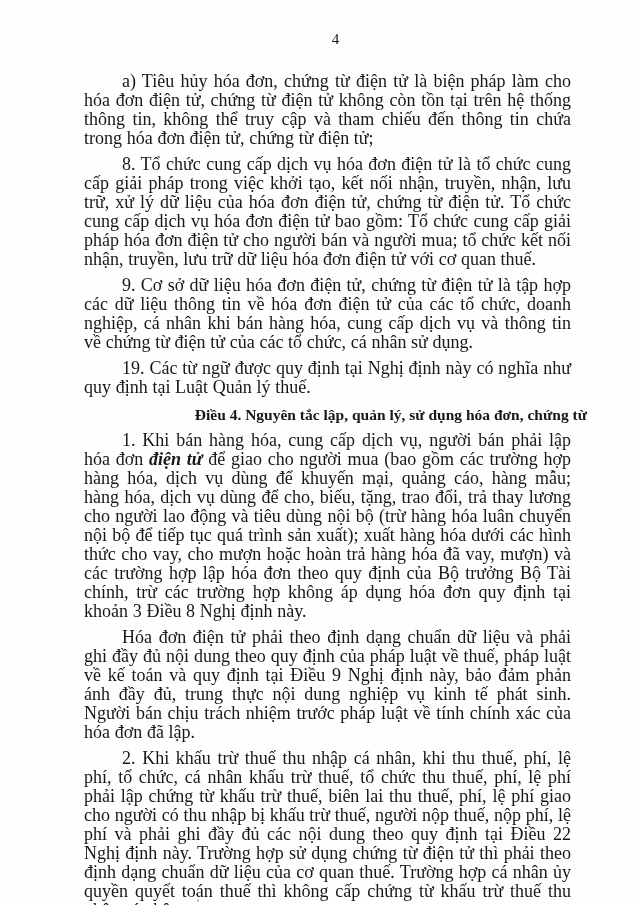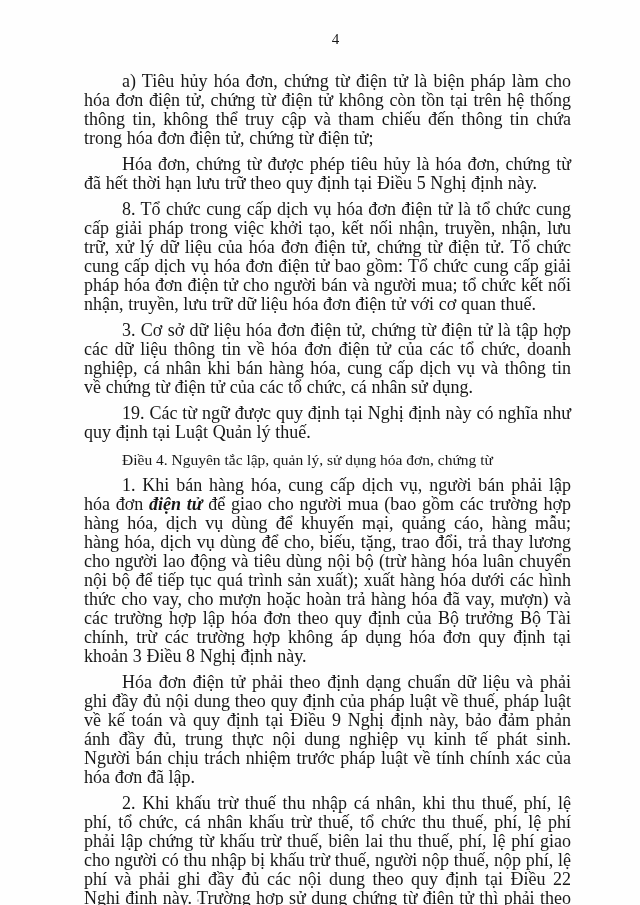--- a/index.html
+++ b/index.html
@@ -34,21 +34,22 @@
     line-height: 19px;
     text-align: justify;
     text-indent: 38px;
     word-spacing: 0.2px;
   }
   p.heading {
     margin: 9px 0 1px 0;
     font-size: 15.5px;
     line-height: 18.2px;
     text-indent: 38px;
-    font-weight: normal;
+    font-weight: bold;
+    text-align: right;
   }
   .em-bi {
     font-weight: bold;
     font-style: italic;
   }
   .scan-dot {
     position: absolute;
     left: 197px;
     top: 899px;
     width: 2px;
@@ -61,25 +62,24 @@
 <body>
 
 <div class="page">
   <div class="content">
 
     <div class="page-number">4</div>
 
     <p class="body">a) Tiêu hủy hóa đơn, chứng từ điện tử là biện pháp làm cho hóa đơn điện tử, chứng từ điện tử không còn tồn tại trên hệ thống thông tin, không thể truy cập và tham chiếu đến thông tin chứa trong hóa đơn điện tử, chứng từ điện tử;</p>
 
 
-    <p class="body">Hóa đơn, chứng từ được phép tiêu hủy là hóa đơn, chứng từ đã hết thời hạn lưu trữ theo quy định tại Điều 5 Nghị định này.</p>
 
     <p class="body">8. Tổ chức cung cấp dịch vụ hóa đơn điện tử là tổ chức cung cấp giải pháp trong việc khởi tạo, kết nối nhận, truyền, nhận, lưu trữ, xử lý dữ liệu của hóa đơn điện tử, chứng từ điện tử. Tổ chức cung cấp dịch vụ hóa đơn điện tử bao gồm: Tổ chức cung cấp giải pháp hóa đơn điện tử cho người bán và người mua; tổ chức kết nối nhận, truyền, lưu trữ dữ liệu hóa đơn điện tử với cơ quan thuế.</p>
 
-    <p class="body">3. Cơ sở dữ liệu hóa đơn điện tử, chứng từ điện tử là tập hợp các dữ liệu thông tin về hóa đơn điện tử của các tổ chức, doanh nghiệp, cá nhân khi bán hàng hóa, cung cấp dịch vụ và thông tin về chứng từ điện tử của các tổ chức, cá nhân sử dụng.</p>
+    <p class="body">9. Cơ sở dữ liệu hóa đơn điện tử, chứng từ điện tử là tập hợp các dữ liệu thông tin về hóa đơn điện tử của các tổ chức, doanh nghiệp, cá nhân khi bán hàng hóa, cung cấp dịch vụ và thông tin về chứng từ điện tử của các tổ chức, cá nhân sử dụng.</p>
 
     <p class="body">19. Các từ ngữ được quy định tại Nghị định này có nghĩa như quy định tại Luật Quản lý thuế.</p>
 
     <p class="heading">Điều 4. Nguyên tắc lập, quản lý, sử dụng hóa đơn, chứng từ</p>
 
     <p class="body"><span>1. Khi bán hàng hóa, cung cấp dịch vụ, người bán phải lập hóa đơn </span><span class="em-bi">điện tử</span><span> để giao cho người mua (bao gồm các trường hợp hàng hóa, dịch vụ dùng để khuyến mại, quảng cáo, hàng mẫu; hàng hóa, dịch vụ dùng để cho, biếu, tặng, trao đổi, trả thay lương cho người lao động và tiêu dùng nội bộ (trừ hàng hóa luân chuyển nội bộ để tiếp tục quá trình sản xuất); xuất hàng hóa dưới các hình thức cho vay, cho mượn hoặc hoàn trả hàng hóa đã vay, mượn) và các trường hợp lập hóa đơn theo quy định của Bộ trưởng Bộ Tài chính, trừ các trường hợp không áp dụng hóa đơn quy định tại khoản 3 Điều 8 Nghị định này.</span></p>
 
     <p class="body">Hóa đơn điện tử phải theo định dạng chuẩn dữ liệu và phải ghi đầy đủ nội dung theo quy định của pháp luật về thuế, pháp luật về kế toán và quy định tại Điều 9 Nghị định này, bảo đảm phản ánh đầy đủ, trung thực nội dung nghiệp vụ kinh tế phát sinh. Người bán chịu trách nhiệm trước pháp luật về tính chính xác của hóa đơn đã lập.</p>
 
     <p class="body">2. Khi khấu trừ thuế thu nhập cá nhân, khi thu thuế, phí, lệ phí, tổ chức, cá nhân khấu trừ thuế, tổ chức thu thuế, phí, lệ phí phải lập chứng từ khấu trừ thuế, biên lai thu thuế, phí, lệ phí giao cho người có thu nhập bị khấu trừ thuế, người nộp thuế, nộp phí, lệ phí và phải ghi đầy đủ các nội dung theo quy định tại Điều 22 Nghị định này. Trường hợp sử dụng chứng từ điện tử thì phải theo định dạng chuẩn dữ liệu của cơ quan thuế. Trường hợp cá nhân ủy quyền quyết toán thuế thì không cấp chứng từ khấu trừ thuế thu nhập cá nhân.</p>

